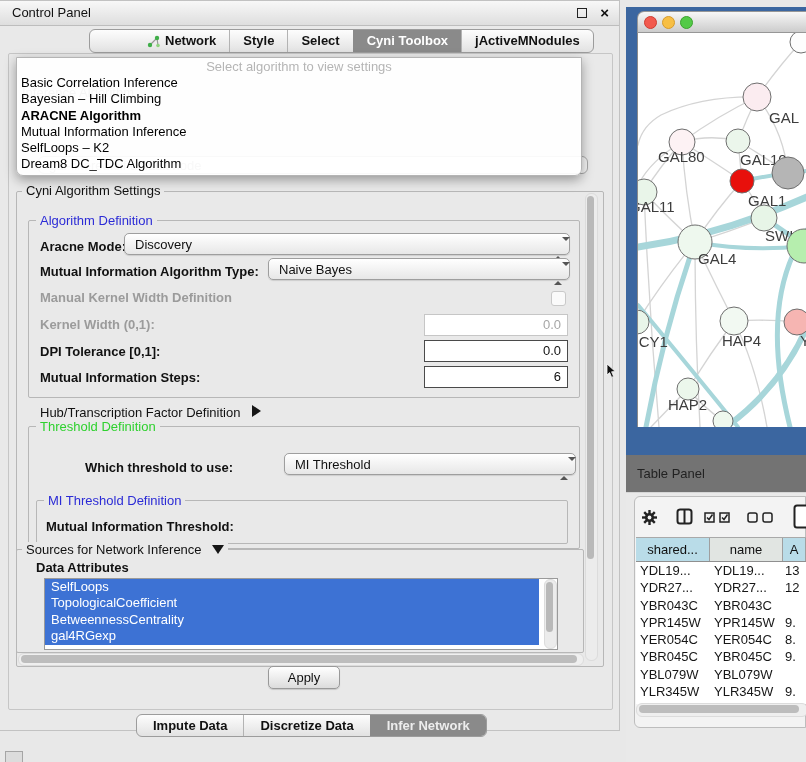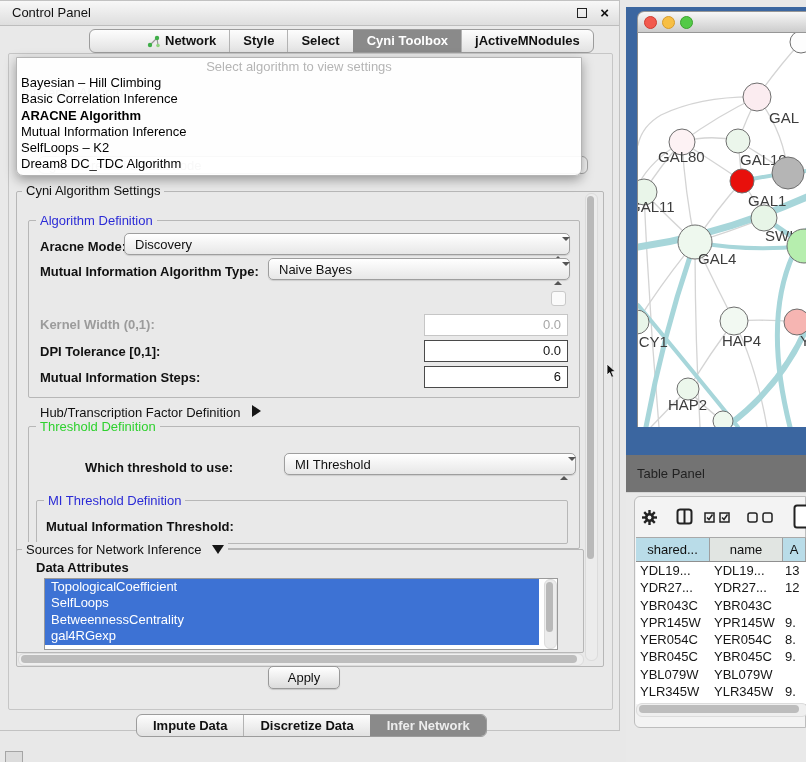--- a/index.html
+++ b/index.html
@@ -320,20 +320,21 @@
       <span>Discovery</span>
       <span class="stepper"><span class="u"></span><span class="d"></span></span>
     </div>
 
     <div class="lbl" style="left:40px;top:263px;">Mutual Information Algorithm Type:</div>
     <div class="combo" style="left:268px;top:257px;width:302px;">
       <span>Naive Bayes</span>
       <span class="stepper"><span class="u"></span><span class="d"></span></span>
     </div>
 
+    <div class="lbl dis" style="left:40px;top:289px;">Manual Kernel Width Definition</div>
     <div class="cbx" style="left:551px;top:290px;"></div>
 
     <div class="lbl dis" style="left:40px;top:316px;">Kernel Width (0,1):</div>
     <div class="field dis" style="left:424px;top:313px;width:130px;">0.0</div>
 
     <div class="lbl" style="left:40px;top:343px;">DPI Tolerance [0,1]:</div>
     <div class="field" style="left:424px;top:339px;width:130px;">0.0</div>
 
     <div class="lbl" style="left:40px;top:369px;">Mutual Information Steps:</div>
     <div class="field" style="left:424px;top:365px;width:130px;">6</div>
@@ -356,22 +357,22 @@
     <div class="tlabel blue" style="left:44px;top:492px;">MI Threshold Definition</div>
     <div class="lbl" style="left:46px;top:518px;">Mutual Information Threshold:</div>
 
     <div class="tborder" style="left:16px;top:548px;width:566px;height:102px;"></div>
     <div class="tlabel" style="left:22px;top:541px;">
       <span>Sources for Network Inference</span>
       <span class="tri-down" style="margin-left:7px;"></span>
     </div>
     <div class="lbl" style="left:36px;top:559px;">Data Attributes</div>
     <div class="attr-list" style="top:577px;" id="attr-list">
+        <div class="attr-item sel">SelfLoops</div>
         <div class="attr-item sel">TopologicalCoefficient</div>
-        <div class="attr-item sel">SelfLoops</div>
         <div class="attr-item sel">BetweennessCentrality</div>
         <div class="attr-item sel">gal4RGexp</div>
       </div>
     <div class="vscroll" style="left:544px;top:578px;width:11px;height:68px;">
       <div class="vthumb" style="top:2px;height:50px;"></div>
     </div>
     <div class="hscroll" style="left:18px;top:652px;width:564px;height:11px;">
       <div class="hthumb" style="left:2px;width:556px;"></div>
     </div>
 
@@ -380,22 +381,22 @@
     <div class="btabbar" id="bottom-tabs">
         <div class="btabseg">Impute Data</div>
         <div class="btabseg">Discretize Data</div>
         <div class="btabseg sel">Infer Network</div>
       </div>
   </div>
 
   <div class="popup">
     <div class="popup-ph">Select algorithm to view settings</div>
     <div id="popup-list">
+        <div class="popup-item">Basic Correlation Inference</div>
         <div class="popup-item">Bayesian – Hill Climbing</div>
-        <div class="popup-item">Basic Correlation Inference</div>
         <div class="popup-item bold">ARACNE Algorithm</div>
         <div class="popup-item">Mutual Information Inference</div>
         <div class="popup-item">SelfLoops – K2</div>
         <div class="popup-item">Dream8 DC_TDC Algorithm</div>
       </div>
   </div>
 
   <svg class="abs" style="left:606px;top:364px;" width="12" height="15" viewBox="0 0 12 15">
     <polygon points="1,0 1,11 3.6,8.6 5.6,13.4 7.6,12.4 5.6,7.8 9.4,7.6" fill="#111" stroke="#fff" stroke-width="0.8"></polygon>
   </svg>

